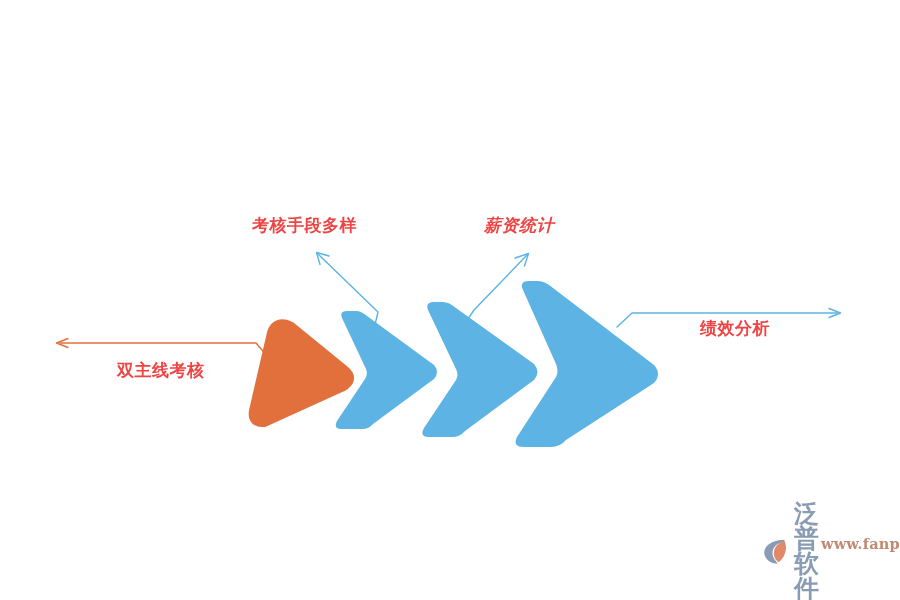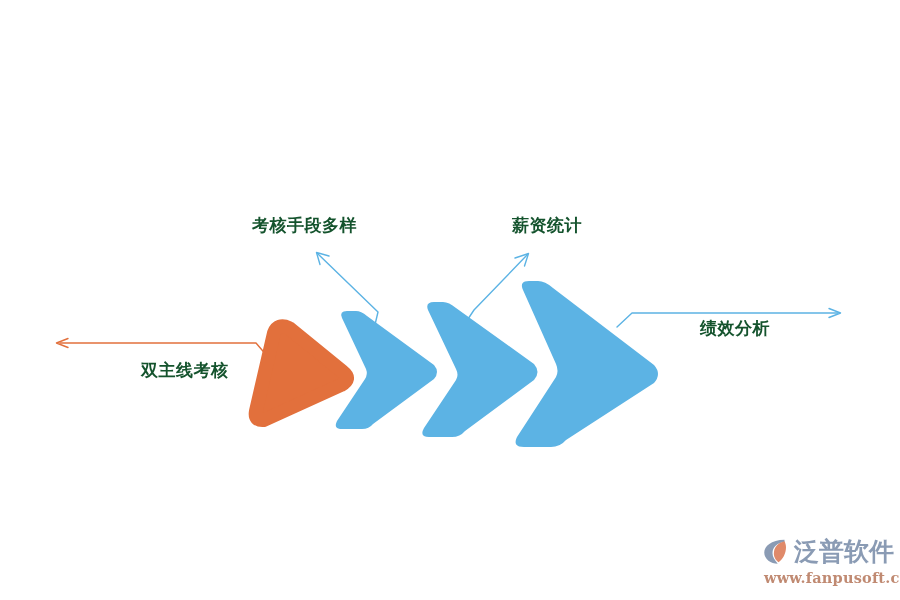--- a/index.html
+++ b/index.html
@@ -29,40 +29,39 @@
     top: 0;
     width: 900px;
     height: 600px;
   }
 
   .label {
     position: absolute;
     font-family: "DejaVu Sans", "Liberation Sans", sans-serif;
     font-weight: bold;
     font-size: 17px;
-    color: #14532d;
+    color: #ef4444;
     white-space: nowrap;
     letter-spacing: 0.5px;
     line-height: 1;
   }
 
-  #label-1 { left: 117px; top: 362px; margin-left: 24px; }
+  #label-1 { left: 117px; top: 362px; }
   #label-2 { left: 252px; top: 217px; }
-  #label-3 { left: 512px; top: 217px; }
+  #label-3 { left: 484px; top: 217px; font-style: italic; }
   #label-4 { left: 700px; top: 320px; }
 
   
   #watermark {
     position: absolute;
     left: 762px;
     top: 534px;
     width: 132px;
     height: 58px;
     display: flex;
-    flex-direction: column;
     align-items: flex-start;
     justify-content: flex-start;
   }
   #watermark-top {
     display: flex;
     align-items: center;
     height: 34px;
   }
   #watermark-mark {
     width: 30px;

